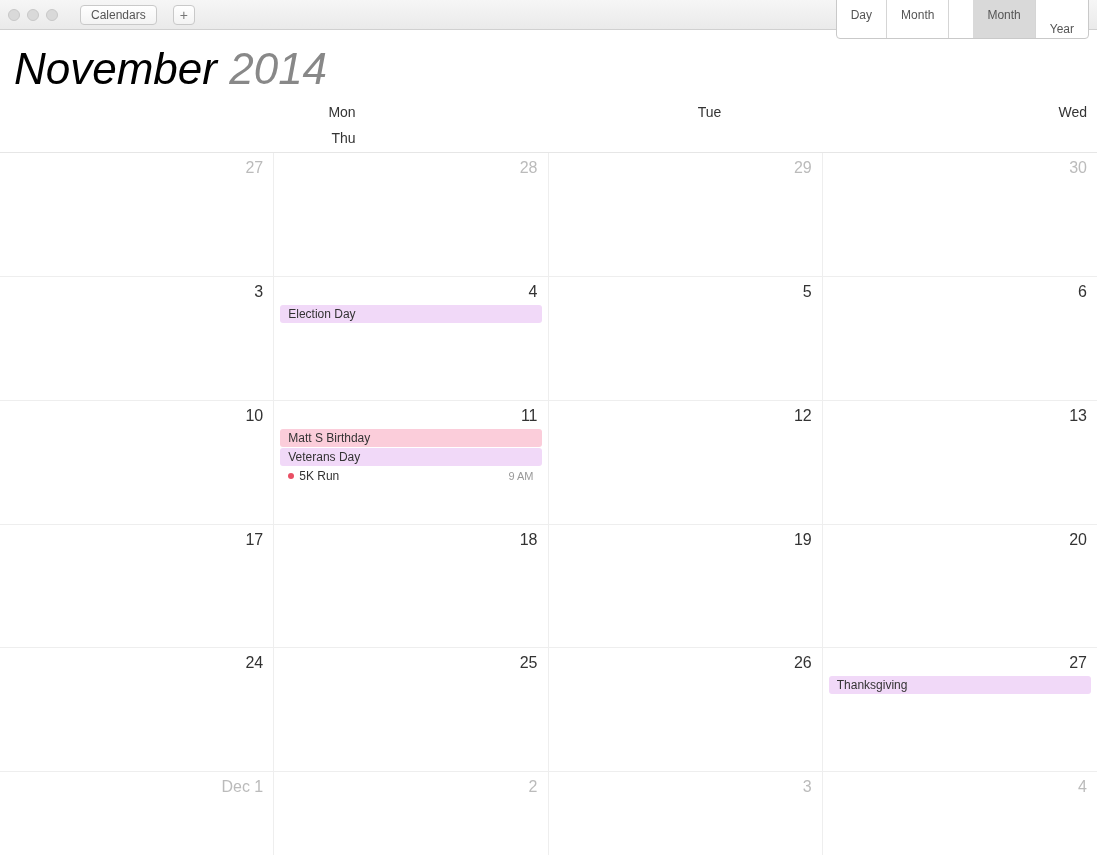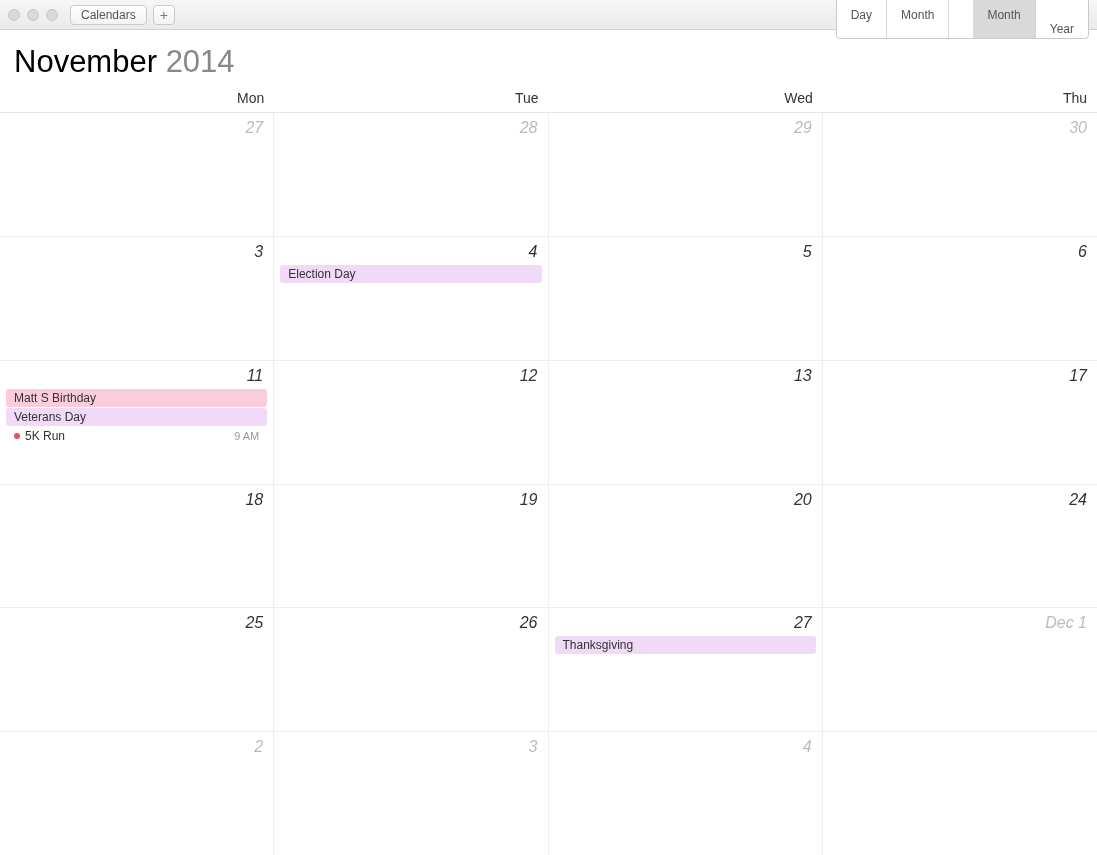--- a/index.html
+++ b/index.html
@@ -11,21 +11,21 @@
       overflow: hidden;
       font-weight: 300;
     }
     .titlebar {
       height: 30px;
       background: linear-gradient(#f6f6f6, #eaeaea);
       border-bottom: 1px solid #d0d0d0;
       display: flex;
       align-items: center;
       padding: 0 8px;
-      gap: 6px;
+      gap: 16px;
     }
     .traffic-lights { display: flex; gap: 7px; margin-right: 6px; }
     .traffic-lights span {
       width: 12px; height: 12px; border-radius: 50%;
       background: #d9d9d9; border: 1px solid #c8c8c8;
     }
     .toolbar-btn {
       height: 20px;
       padding: 0 10px;
       font-size: 12px;
@@ -54,29 +54,30 @@
       display: flex; align-items: center;
       cursor: default;
     }
     .view-seg span:last-child { border-right: none; margin-top: 28px; }
     .view-seg span.active { background: #d9d9d9; margin-left: 24px; }
     
     .month-header {
       padding: 14px 0 6px 14px;
     }
     .month-title {
-      font-size: 31px;
+      font-size: 44px;
       font-weight: 300;
       color: #000;
+      font-style: italic;
     }
     .month-title .year { color: #888; font-weight: 200; }
     
     .weekday-row {
       display: grid;
-      grid-template-columns: repeat(4, 1fr);
+      grid-template-columns: repeat(3, 1fr);
       border-bottom: 1px solid #e6e6e6;
     }
     .weekday-row span {
       text-align: right;
       padding: 4px 10px 6px 0;
       font-size: 14px;
       color: #333;
     }
     
     .grid {
@@ -91,21 +92,20 @@
       position: relative;
       display: flex;
       flex-direction: column;
     }
     .cell:nth-child(4n) { border-right: none; }
     .daynum {
       text-align: right;
       padding: 6px 10px 2px 0;
       font-size: 16px;
       color: #333;
-      font-style: italic;
     }
     .daynum.dim { color: #bbb; }
     
     .events { display: flex; flex-direction: column; gap: 1px; padding: 2px 6px 0 6px; }
     .event {
       font-size: 12px;
       padding: 2px 8px;
       border-radius: 3px;
       color: #333;
       display: flex;
@@ -176,20 +176,23 @@
         </div>
       </div>
     </div>
     <div class="cell">
       <div class="daynum">5</div>
     </div>
     <div class="cell">
       <div class="daynum">6</div>
     </div>
     <div class="cell">
+      <div class="daynum">10</div>
+    </div>
+    <div class="cell">
       <div class="daynum">11</div>
       <div class="events">
         <div class="event pink">
           <span>Matt S Birthday</span>
         </div>
         <div class="event purple">
           <span>Veterans Day</span>
         </div>
         <div class="event timed">
           <span class="dot"></span>

